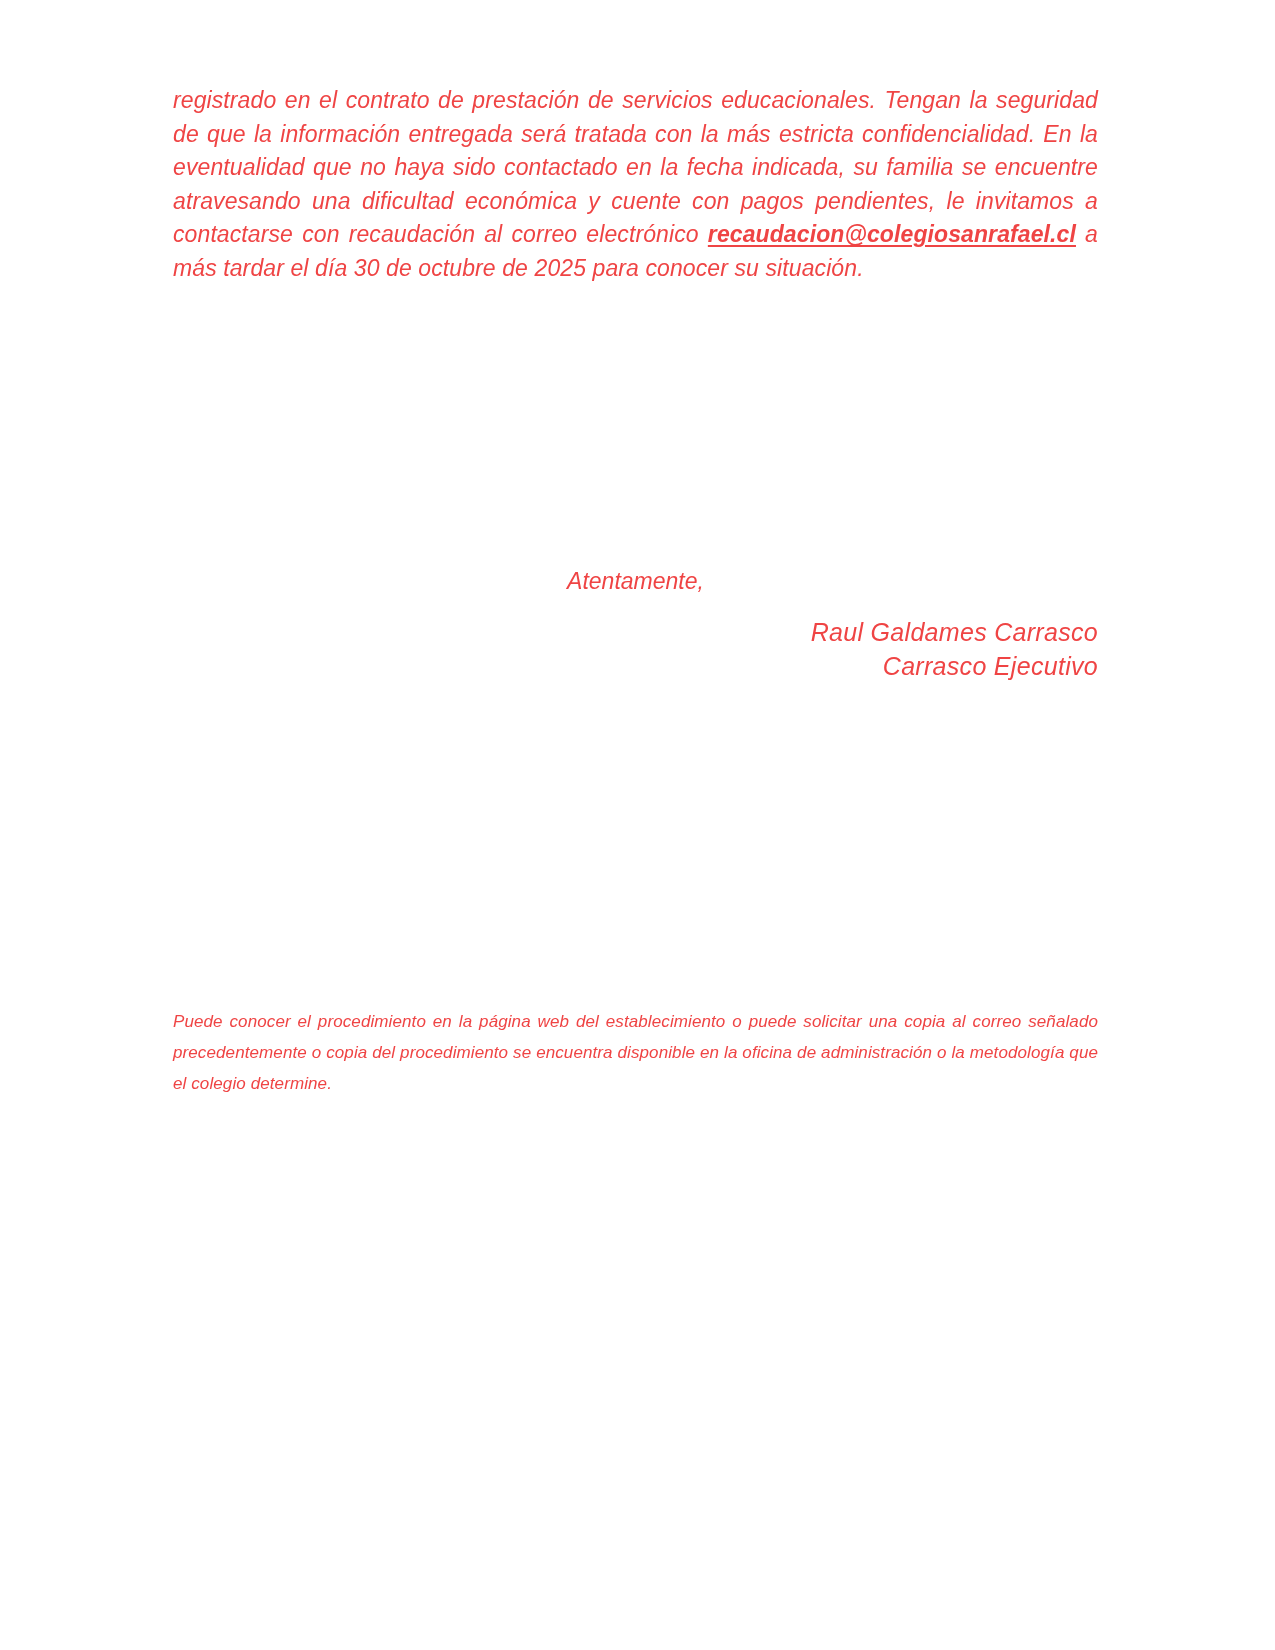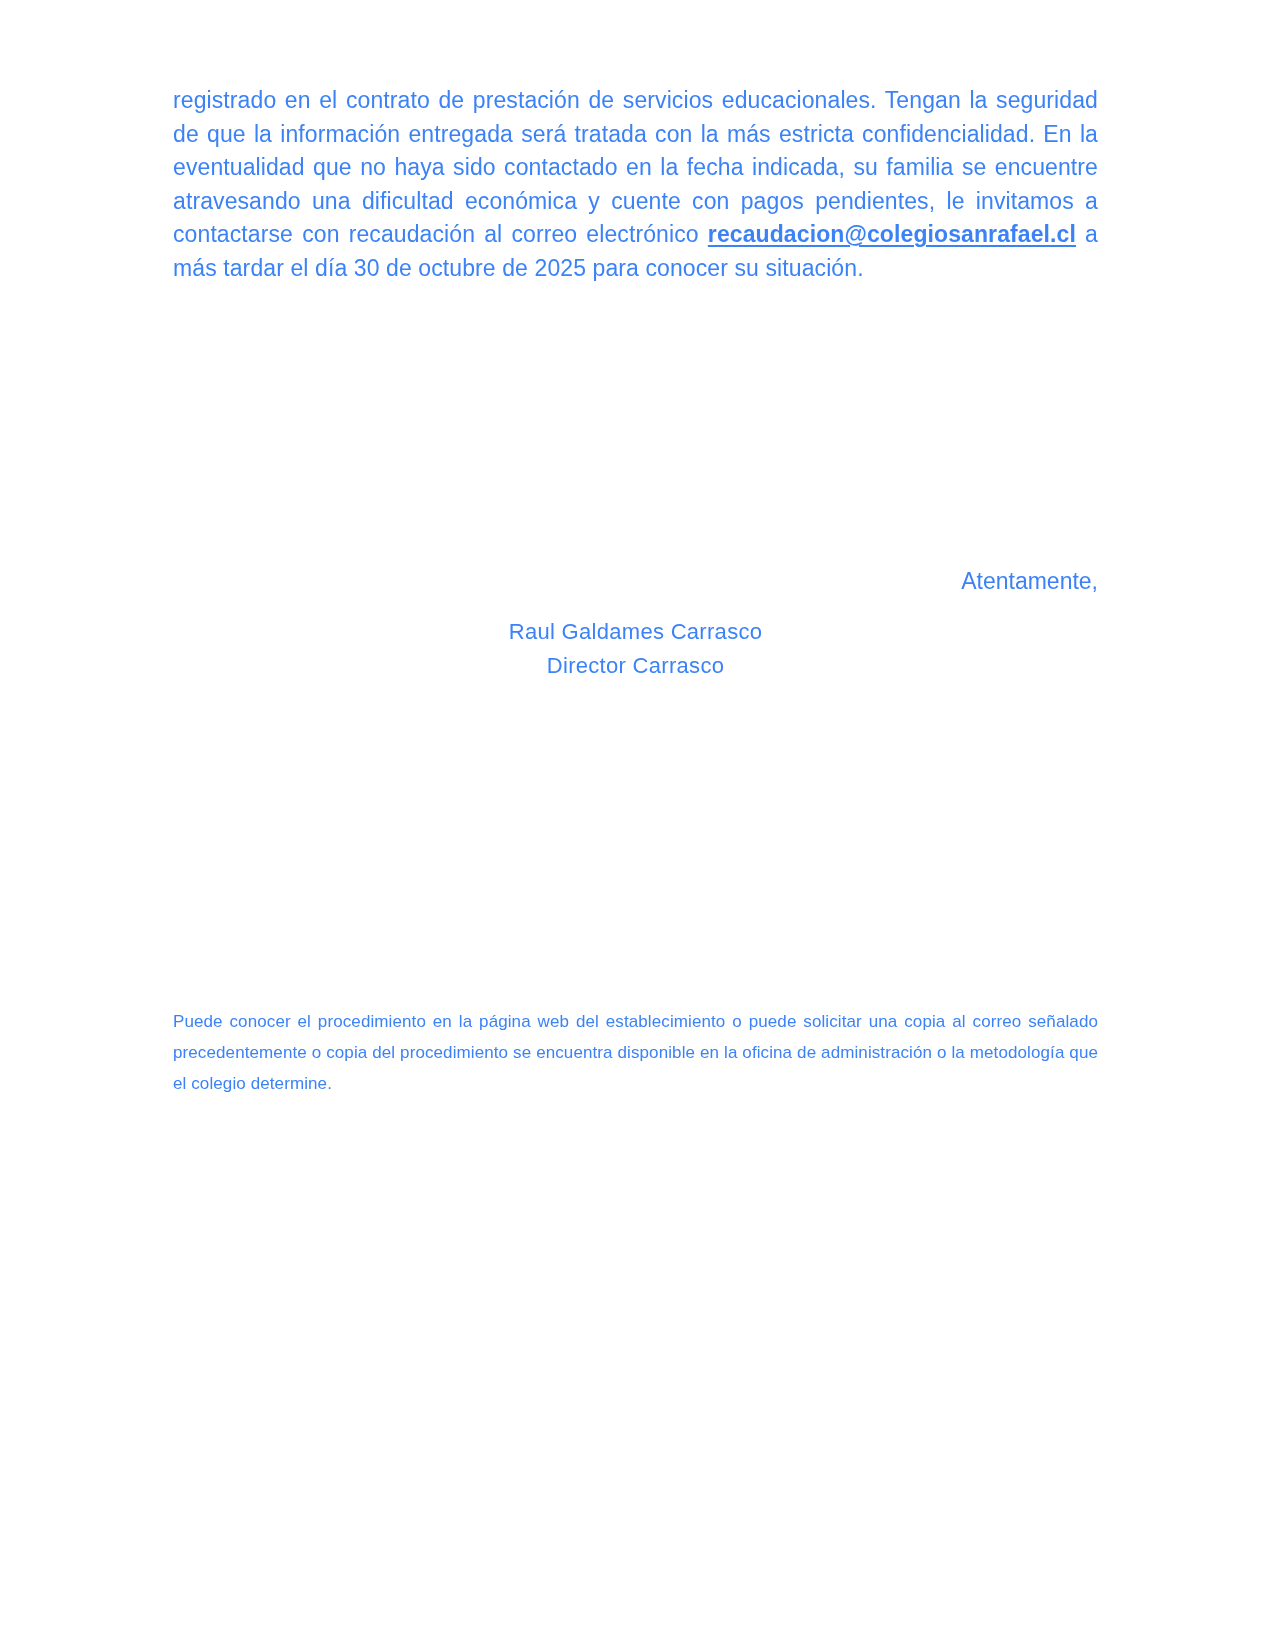--- a/index.html
+++ b/index.html
@@ -6,22 +6,23 @@
     margin: 0;
     padding: 0;
     background: #ffffff;
   }
   .page {
     position: relative;
     width: 1275px;
     height: 1650px;
     background: #ffffff;
     font-family: "Liberation Sans", "DejaVu Sans", sans-serif;
-    color: #3b82f6;
+    color: #ef4444;
     overflow: hidden;
+    font-style: italic;
   }
   .block {
     position: absolute;
     left: 173px;
     width: 925px;
     margin: 0;
   }
   .body-para {
     font-size: 23px;
     line-height: 33.5px;
@@ -30,26 +31,26 @@
   }
   .para-3 {
     font-size: 17px;
     line-height: 31px;
     text-align: justify;
     letter-spacing: 0.1px;
   }
   .closing-line {
     font-size: 23px;
     line-height: 33px;
-    text-align: right;
+    text-align: center;
   }
   .sig-line {
-    font-size: 22px;
+    font-size: 25px;
     line-height: 32px;
-    text-align: center;
+    text-align: right;
     letter-spacing: 0.3px;
   }
   .email-link {
     font-weight: 700;
     color: inherit;
     text-decoration: underline;
     text-decoration-thickness: 2px;
     text-underline-offset: 3px;
     cursor: pointer;
   }
@@ -61,18 +62,18 @@
 
   <p class="block body-para" style="top: 84px;">
     <span>registrado en el contrato de prestación de servicios educacionales. Tengan la seguridad de que la información entregada será tratada con la más estricta confidencialidad. En la eventualidad que no haya sido contactado en la fecha indicada, su familia se encuentre atravesando una dificultad económica y cuente con pagos pendientes, le invitamos a contactarse con recaudación al correo electrónico </span><a class="email-link">recaudacion@colegiosanrafael.cl</a><span> a más tardar el día 30 de octubre de 2025 para conocer su situación.</span>
   </p>
 
 
   <p class="block closing-line" style="top: 565px;">Atentamente,</p>
 
   <div class="block" style="top: 616px;">
     <p class="sig-line" style="margin:0;">Raul Galdames Carrasco</p>
-    <p class="sig-line" style="margin:2px 0 0 0;">Director Carrasco</p>
+    <p class="sig-line" style="margin:2px 0 0 0;">Carrasco Ejecutivo</p>
   </div>
 
   <p class="block para-3" style="top: 1006px;">Puede conocer el procedimiento en la página web del establecimiento o puede solicitar una copia al correo señalado precedentemente o copia del procedimiento se encuentra disponible en la oficina de administración o la metodología que el colegio determine.</p>
 
 </div>
 
 </body></html>

